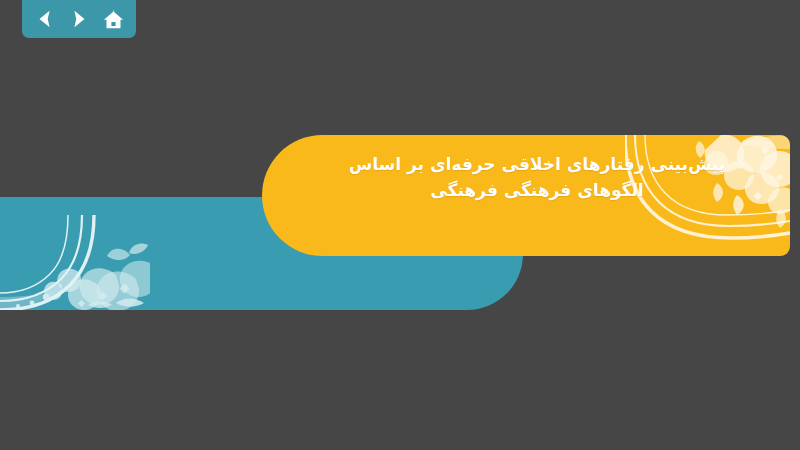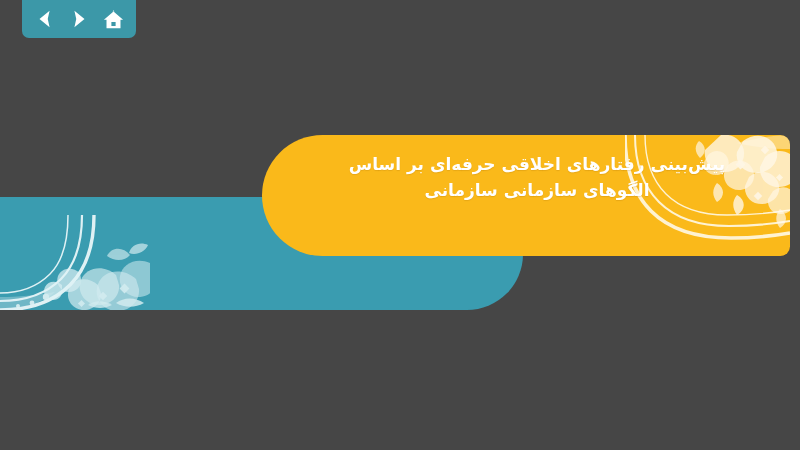--- a/index.html
+++ b/index.html
@@ -157,21 +157,21 @@
         <rect x="152" y="40" width="5" height="5" transform="rotate(45 154.5 42.5)" opacity="0.9"></rect>
         <path d="M112 60 c9 5 9 15 0 20 c-5-7-5-14 0-20 z" opacity="0.8"></path>
         <path d="M92 48 c8 5 8 14 0 19 c-5-6-5-13 0-19 z" opacity="0.75"></path>
         <path d="M155 74 c8 5 8 14 0 19 c-5-6-5-13 0-19 z" opacity="0.7"></path>
         <path d="M74 6 c7 4 8 12 1 17 c-5-5-6-12-1-17 z" opacity="0.7"></path>
       </g>
     </svg>
 
     <div id="title-block">
       <span class="title-line">پیش‌بینی رفتارهای اخلاقی حرفه‌ای بر اساس</span>
-      <span class="title-line">الگوهای سازمانی سازمانی</span>
+      <span class="title-line">الگوهای فرهنگی فرهنگی</span>
     </div>
   </div>
 
   <div id="navbar">
 
     <div class="nav-btn">
       <svg viewBox="0 0 24 24" width="22" height="22">
         <path d="M17 3 L6 12 L17 21 L15 12 Z" fill="#ffffff"></path>
       </svg>
     </div>

